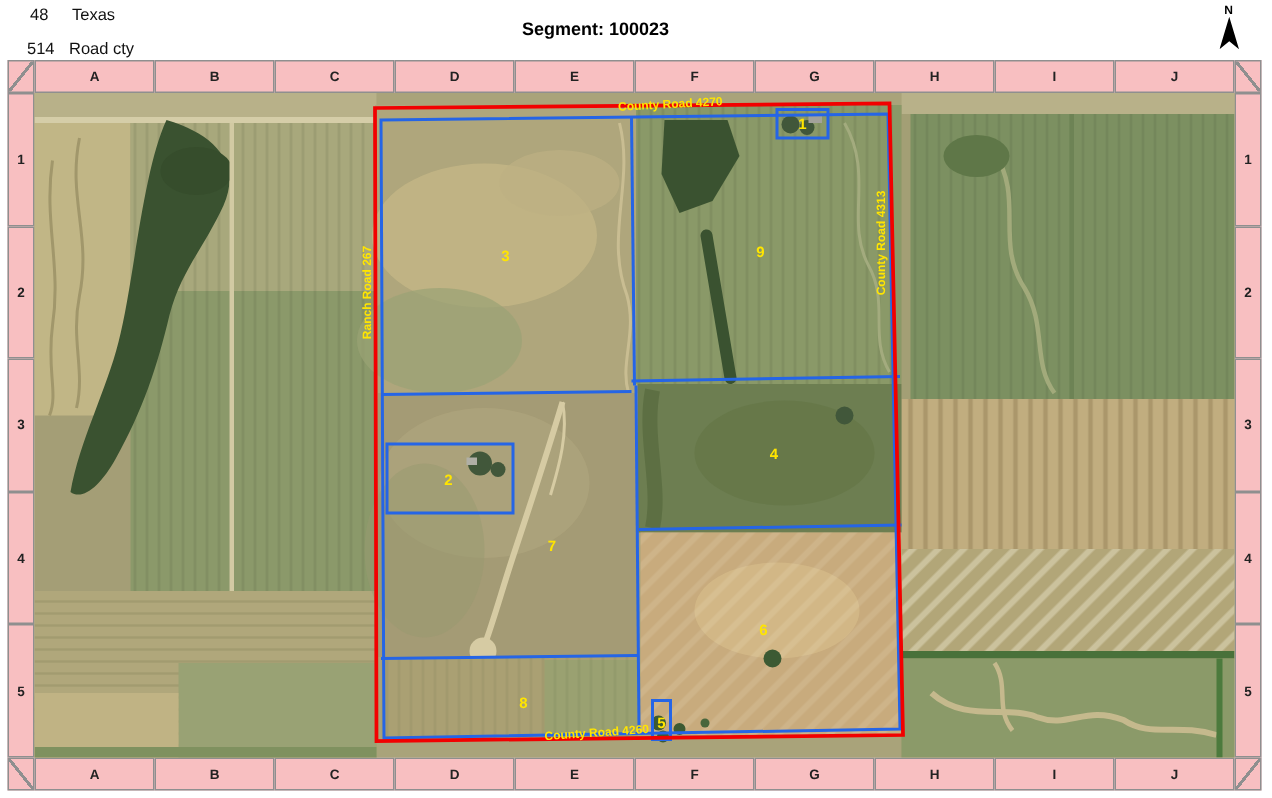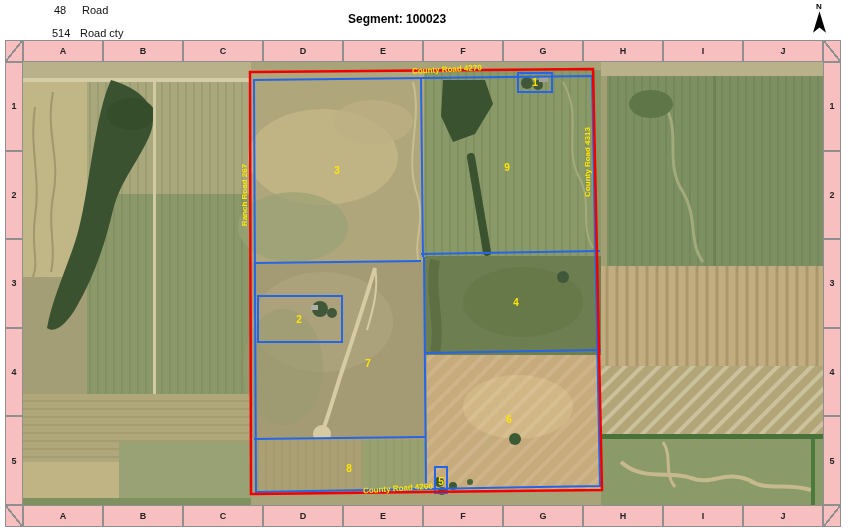--- a/index.html
+++ b/index.html
@@ -1,21 +1,21 @@
 <!DOCTYPE html>
 <html><head>
 <meta charset="utf-8">
 <style>
   html,body{margin:0;padding:0;}
   body{
     width:848px;height:532px;position:relative;background:#ffffff;
     font-family:"Liberation Sans",sans-serif;overflow:hidden;
   }
   .hdr-text{position:absolute;font-size:11px;color:#111;white-space:nowrap;}
-  .hdr-code{display:inline-block;min-width:20px;margin-left:34px;}
+  .hdr-code{display:inline-block;min-width:20px;}
   .hdr-name{margin-left:8px;}
   #hdr-line1{left:20px;top:4px;}
   #hdr-line2{left:18px;top:27px;}
   #segment-title{left:348px;top:12px;font-size:12px;font-weight:bold;color:#000;}
   #north{position:absolute;left:808px;top:2px;width:22px;text-align:center;}
   #north .n-label{font-size:8px;font-weight:bold;color:#000;display:block;line-height:9px;}
   
   #frame{position:absolute;left:5px;top:40px;width:836px;height:487px;display:flex;flex-direction:column;}
   .border-row{height:22px;display:flex;}
   .middle{flex:1;display:flex;min-height:0;}
@@ -32,21 +32,21 @@
   .num-cell{flex:1;}
   #map-area{flex:1;position:relative;background:#a9a37a;}
   #map-svg{position:absolute;left:0;top:0;width:100%;height:100%;display:block;}
   .road-label{font-size:8px;font-weight:bold;}
   .field-label{font-size:10px;font-weight:bold;}
 </style>
 </head>
 <body>
 
 <div class="hdr-text" id="hdr-line1">
-  <span class="hdr-code">48</span><span class="hdr-name">Road</span>
+  <span class="hdr-code">48</span><span class="hdr-name">Texas</span>
 </div>
 <div class="hdr-text" id="hdr-line2">
   <span class="hdr-code">514</span><span class="hdr-name">Road cty</span>
 </div>
 <div class="hdr-text" id="segment-title">Segment: 100023</div>
 
 <div id="north">
   <span class="n-label">N</span>
   <svg width="13" height="22" viewBox="0 0 12 20">
     <polygon points="6,0 12,20 6,15 0,20" fill="#000"></polygon>

